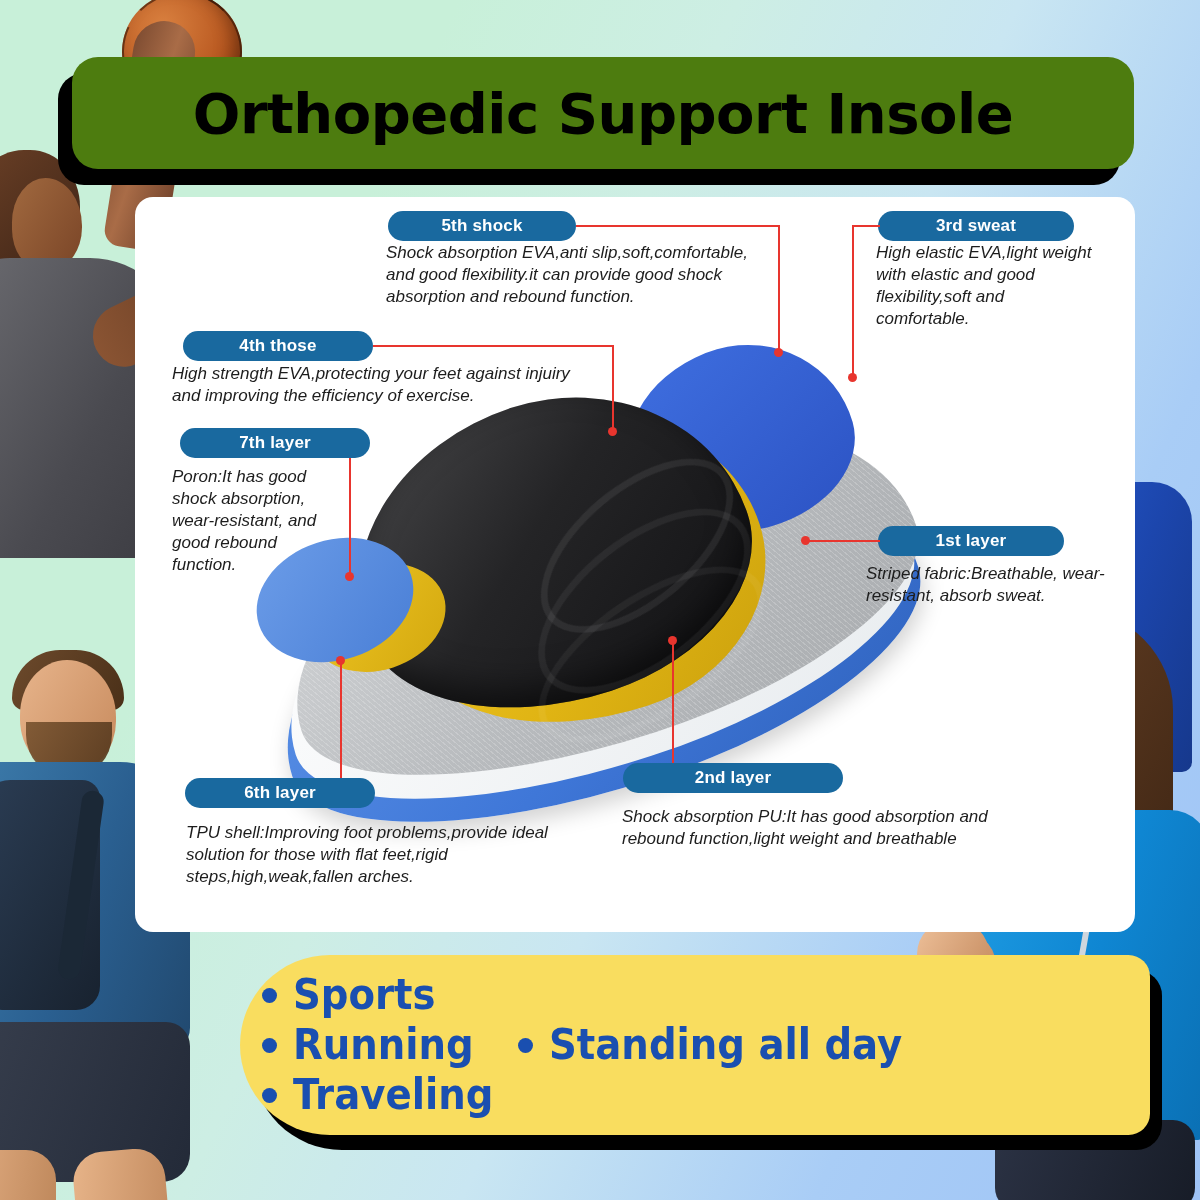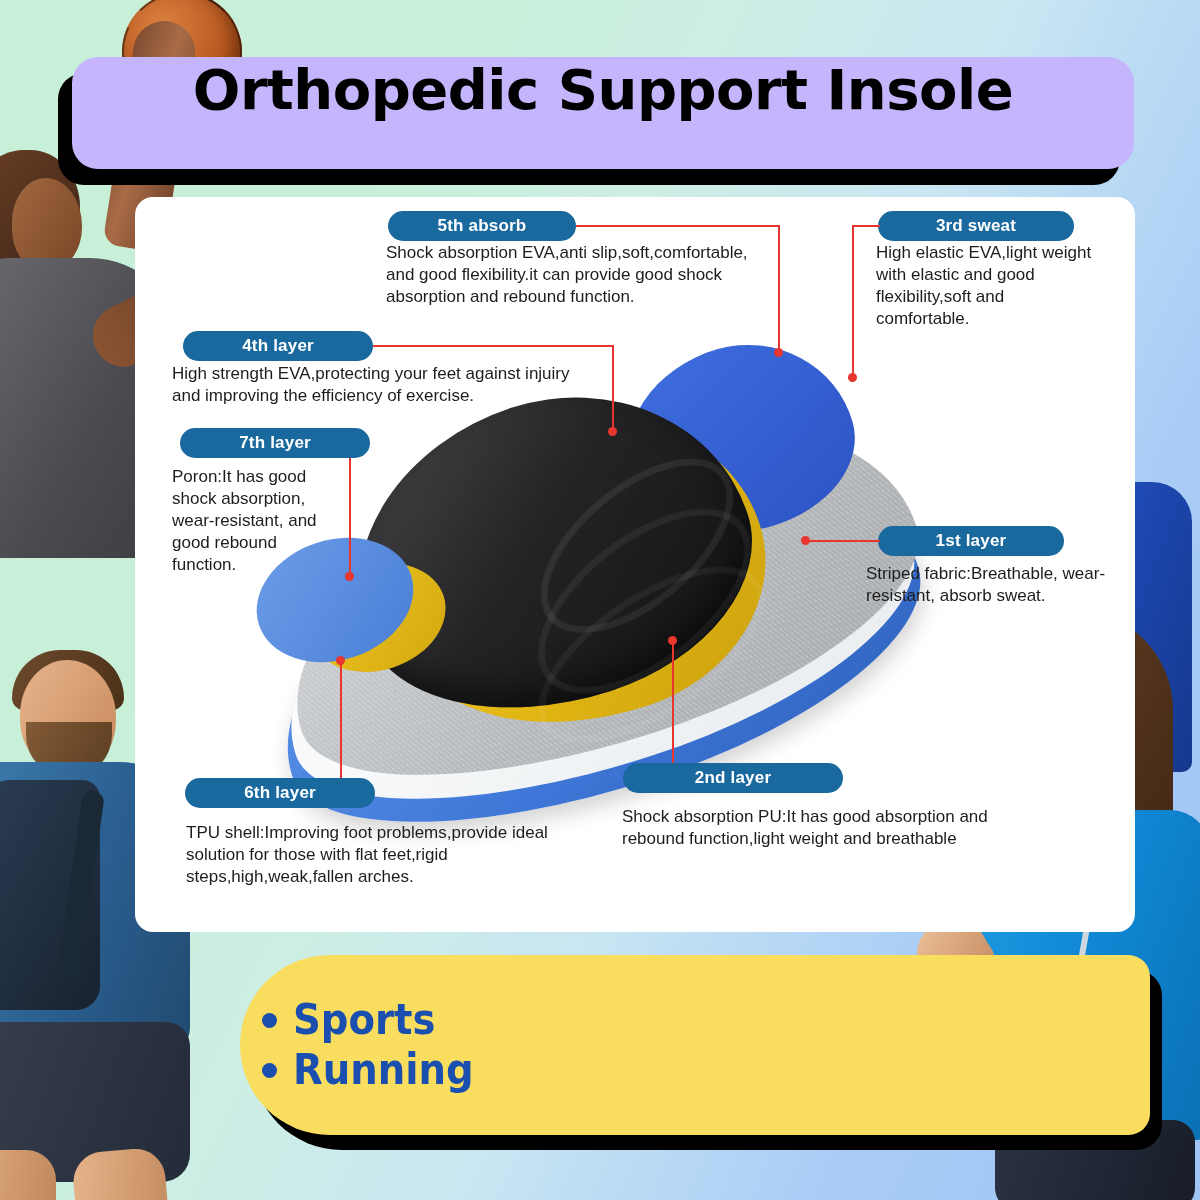--- a/index.html
+++ b/index.html
@@ -164,22 +164,22 @@
     background:#cfd6dd; border-radius:4px; transform:rotate(10deg);
   }
 
   
   #header-shadow {
     position:absolute; left:58px; top:73px; width:1062px; height:112px;
     background:#000; border-radius:26px;
   }
   #header-banner {
     position:absolute; left:72px; top:57px; width:1062px; height:112px;
-    background:#c4b5fd; border-radius:26px;
-    display:flex; justify-content:center;
+    background:#4d7c0f; border-radius:26px;
+    display:flex; align-items:center; justify-content:center;
   }
   #header-title {
     font-size:56px; font-weight:bold; color:#000; letter-spacing:-.5px;
     font-family:"DejaVu Sans", sans-serif;
   }
 
   
   #content-card {
     position:absolute; left:135px; top:197px; width:1000px; height:735px;
     background:#ffffff; border-radius:18px;
@@ -247,21 +247,21 @@
     background:linear-gradient(140deg,#6b9ce8,#4a7fd6);
     border-radius:50%; transform:rotate(-18deg);
   }
 
   
   .badge {
     position:absolute; height:30px; background:#19699f; border-radius:16px;
     color:#fff; font-size:17px; font-weight:bold; display:flex; align-items:center; justify-content:center;
     letter-spacing:.2px;
   }
-  .desc { position:absolute; font-size:17px; line-height:1.30; color:#1d1d1d; }
+  .desc { position:absolute; font-size:17px; line-height:1.30; color:#1d1d1d;font-style:italic; }
 
   
   .ln { position:absolute; background:#e8352e; }
   .lnh { height:2px; }
   .lnv { width:2px; }
   .dot { position:absolute; width:9px; height:9px; border-radius:50%; background:#e8352e; }
 
   
   #uses-shadow {
     position:absolute; left:252px; top:970px; width:910px; height:180px;
@@ -346,33 +346,33 @@
   <div class="ins" id="ins-yellow"></div>
   <div class="ins" id="ins-black">
     <div class="groove" id="gr1"></div>
     <div class="groove" id="gr2"></div>
     <div class="groove" id="gr3"></div>
   </div>
   <div class="ins" id="ins-yellow-toe"></div>
   <div class="ins" id="ins-blue-poron"></div>
 </div>
 
-<div class="badge" style="left:388px; top:211px; width:188px;">5th absorb</div>
+<div class="badge" style="left:388px; top:211px; width:188px;">5th shock</div>
 <div class="desc" style="left:386px; top:242px; width:380px;">Shock absorption EVA,anti slip,soft,comfortable, and good flexibility.it can provide good shock absorption and rebound function.</div>
 <div class="ln lnh" style="left:576px; top:225px; width:204px;"></div>
 <div class="ln lnv" style="left:778px; top:225px; height:127px;"></div>
 <div class="dot" style="left:774px; top:348px;"></div>
 
 <div class="badge" style="left:878px; top:211px; width:196px;">3rd sweat</div>
 <div class="desc" style="left:876px; top:242px; width:220px;">High elastic EVA,light weight with elastic and good flexibility,soft and comfortable.</div>
 <div class="ln lnh" style="left:852px; top:225px; width:28px;"></div>
 <div class="ln lnv" style="left:852px; top:225px; height:152px;"></div>
 <div class="dot" style="left:848px; top:373px;"></div>
 
-<div class="badge" style="left:183px; top:331px; width:190px;">4th layer</div>
+<div class="badge" style="left:183px; top:331px; width:190px;">4th those</div>
 <div class="desc" style="left:172px; top:363px; width:400px;">High strength EVA,protecting your feet against injuiry and improving the efficiency of exercise.</div>
 <div class="ln lnh" style="left:373px; top:345px; width:241px;"></div>
 <div class="ln lnv" style="left:612px; top:345px; height:86px;"></div>
 <div class="dot" style="left:608px; top:427px;"></div>
 
 <div class="badge" style="left:180px; top:428px; width:190px;">7th layer</div>
 <div class="desc" style="left:172px; top:466px; width:165px;">Poron:It has good shock absorption, wear-resistant, and good rebound function.</div>
 <div class="ln lnv" style="left:349px; top:458px; height:118px;"></div>
 <div class="dot" style="left:345px; top:572px;"></div>
 
@@ -395,16 +395,24 @@
 <div id="uses-box">
   <div class="uses-col" id="uses-col-left">
     <div class="use-item">
       <span class="use-bullet"></span>
       <span class="use-label">Sports</span>
     </div>
     <div class="use-item">
       <span class="use-bullet"></span>
       <span class="use-label">Running</span>
     </div>
+    <div class="use-item">
+      <span class="use-bullet"></span>
+      <span class="use-label">Traveling</span>
+    </div>
   </div>
   <div class="uses-col" id="uses-col-right">
+    <div class="use-item">
+      <span class="use-bullet"></span>
+      <span class="use-label">Standing all day</span>
+    </div>
   </div>
 </div>
 
 </body></html>

